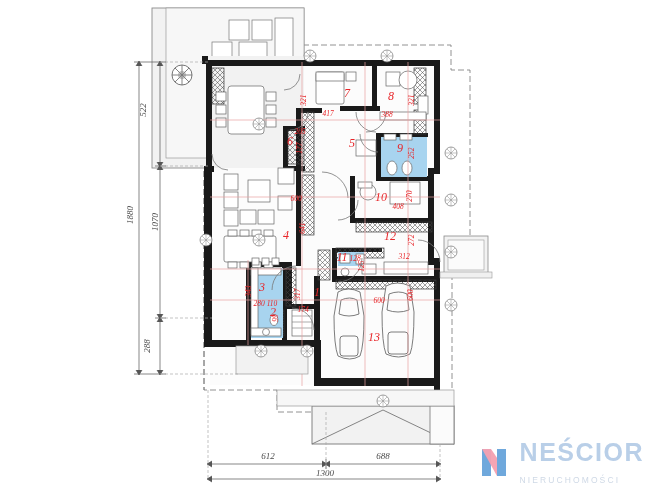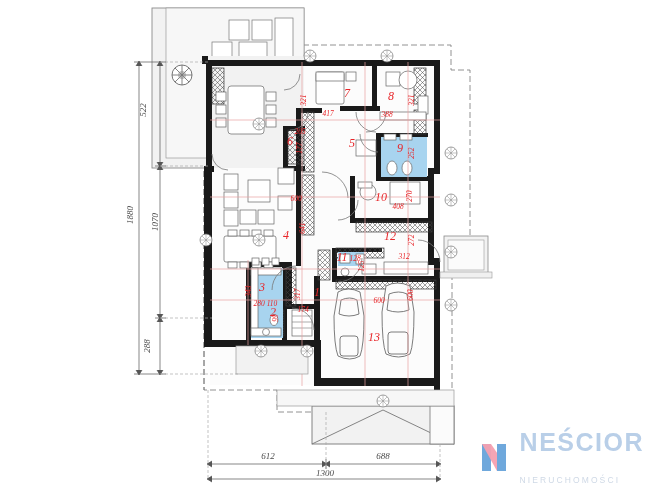--- a/index.html
+++ b/index.html
@@ -19,21 +19,21 @@
   .logo-mark{width:34px;height:34px;position:relative;flex:0 0 auto;}
   .logo-text{display:flex;flex-direction:column;line-height:1;}
   .logo-main{
     font-family:"Liberation Sans", sans-serif;
     font-size:25px;font-weight:bold;letter-spacing:1.5px;
     color:#b9cfe8;
   }
   .logo-sub{
     font-family:"Liberation Sans", sans-serif;
     font-size:8.5px;letter-spacing:2.1px;
-    color:#cfd9e6;margin-top:21px;
+    color:#cfd9e6;margin-top:11px;
   }
 </style>
 </head>
 <body>
 
 <div id="stage">
 
   <svg id="plan-svg" viewBox="0 0 654 492" xmlns="http://www.w3.org/2000/svg">
 
     <defs>

